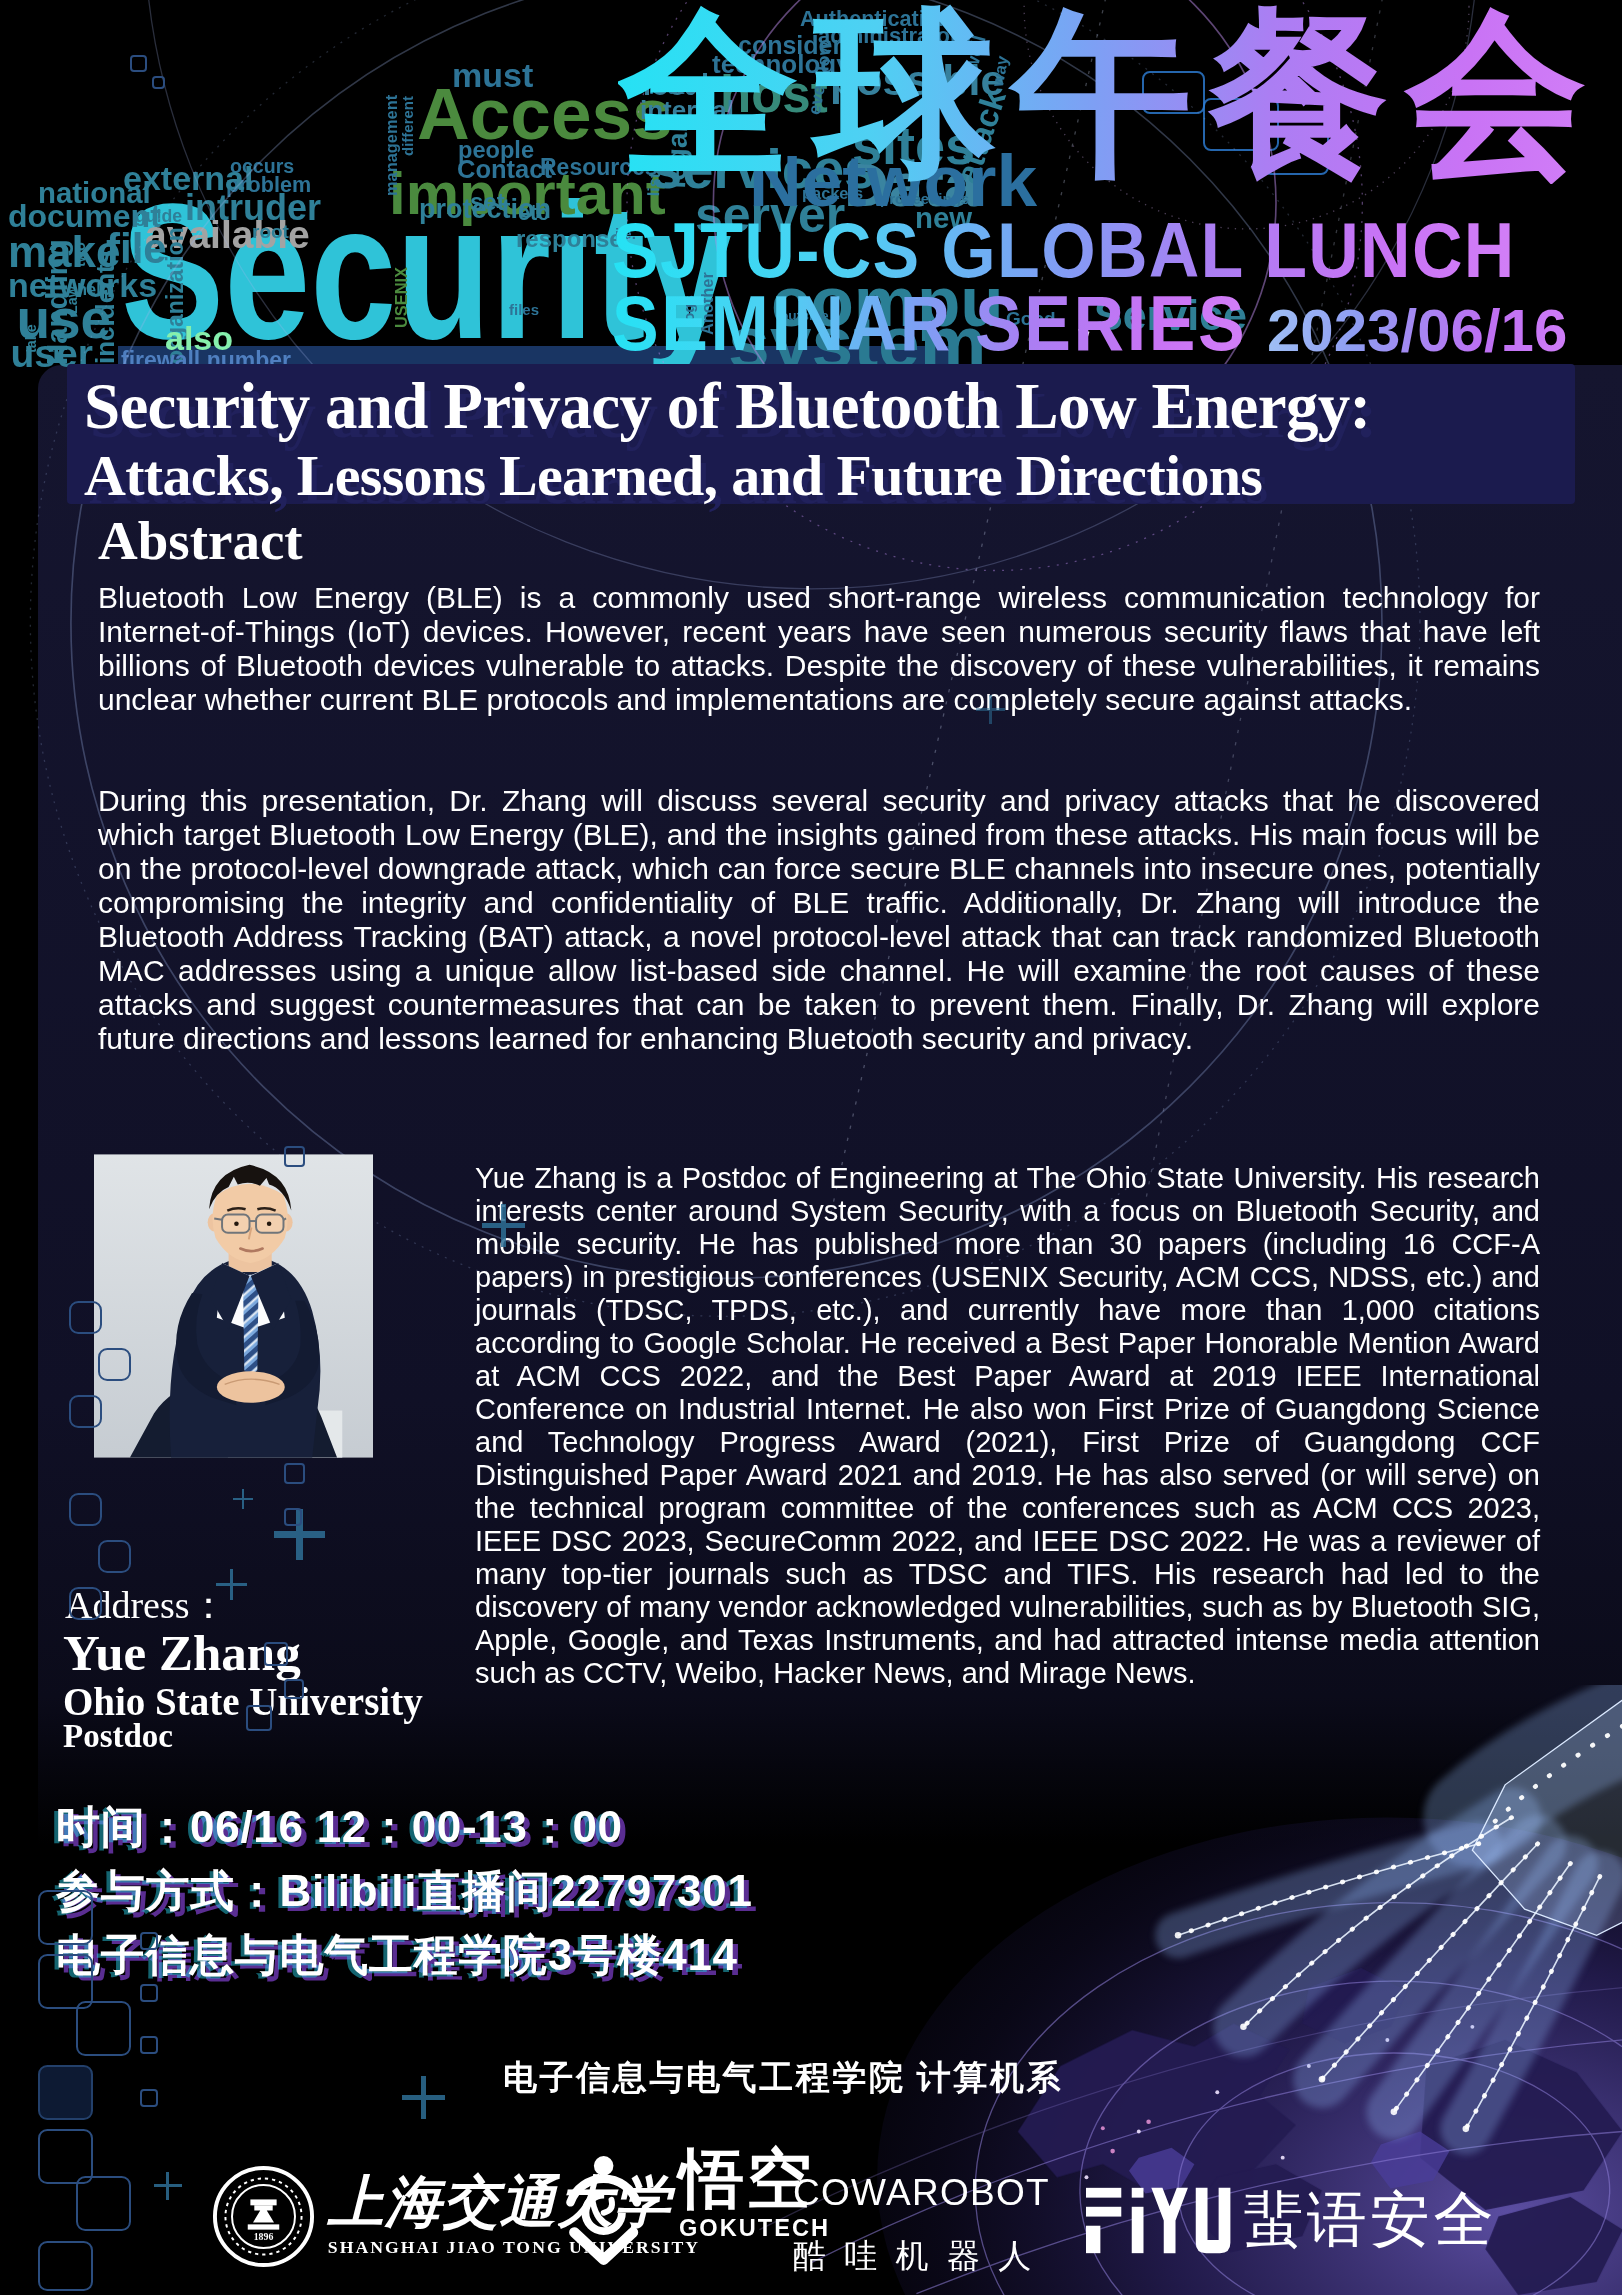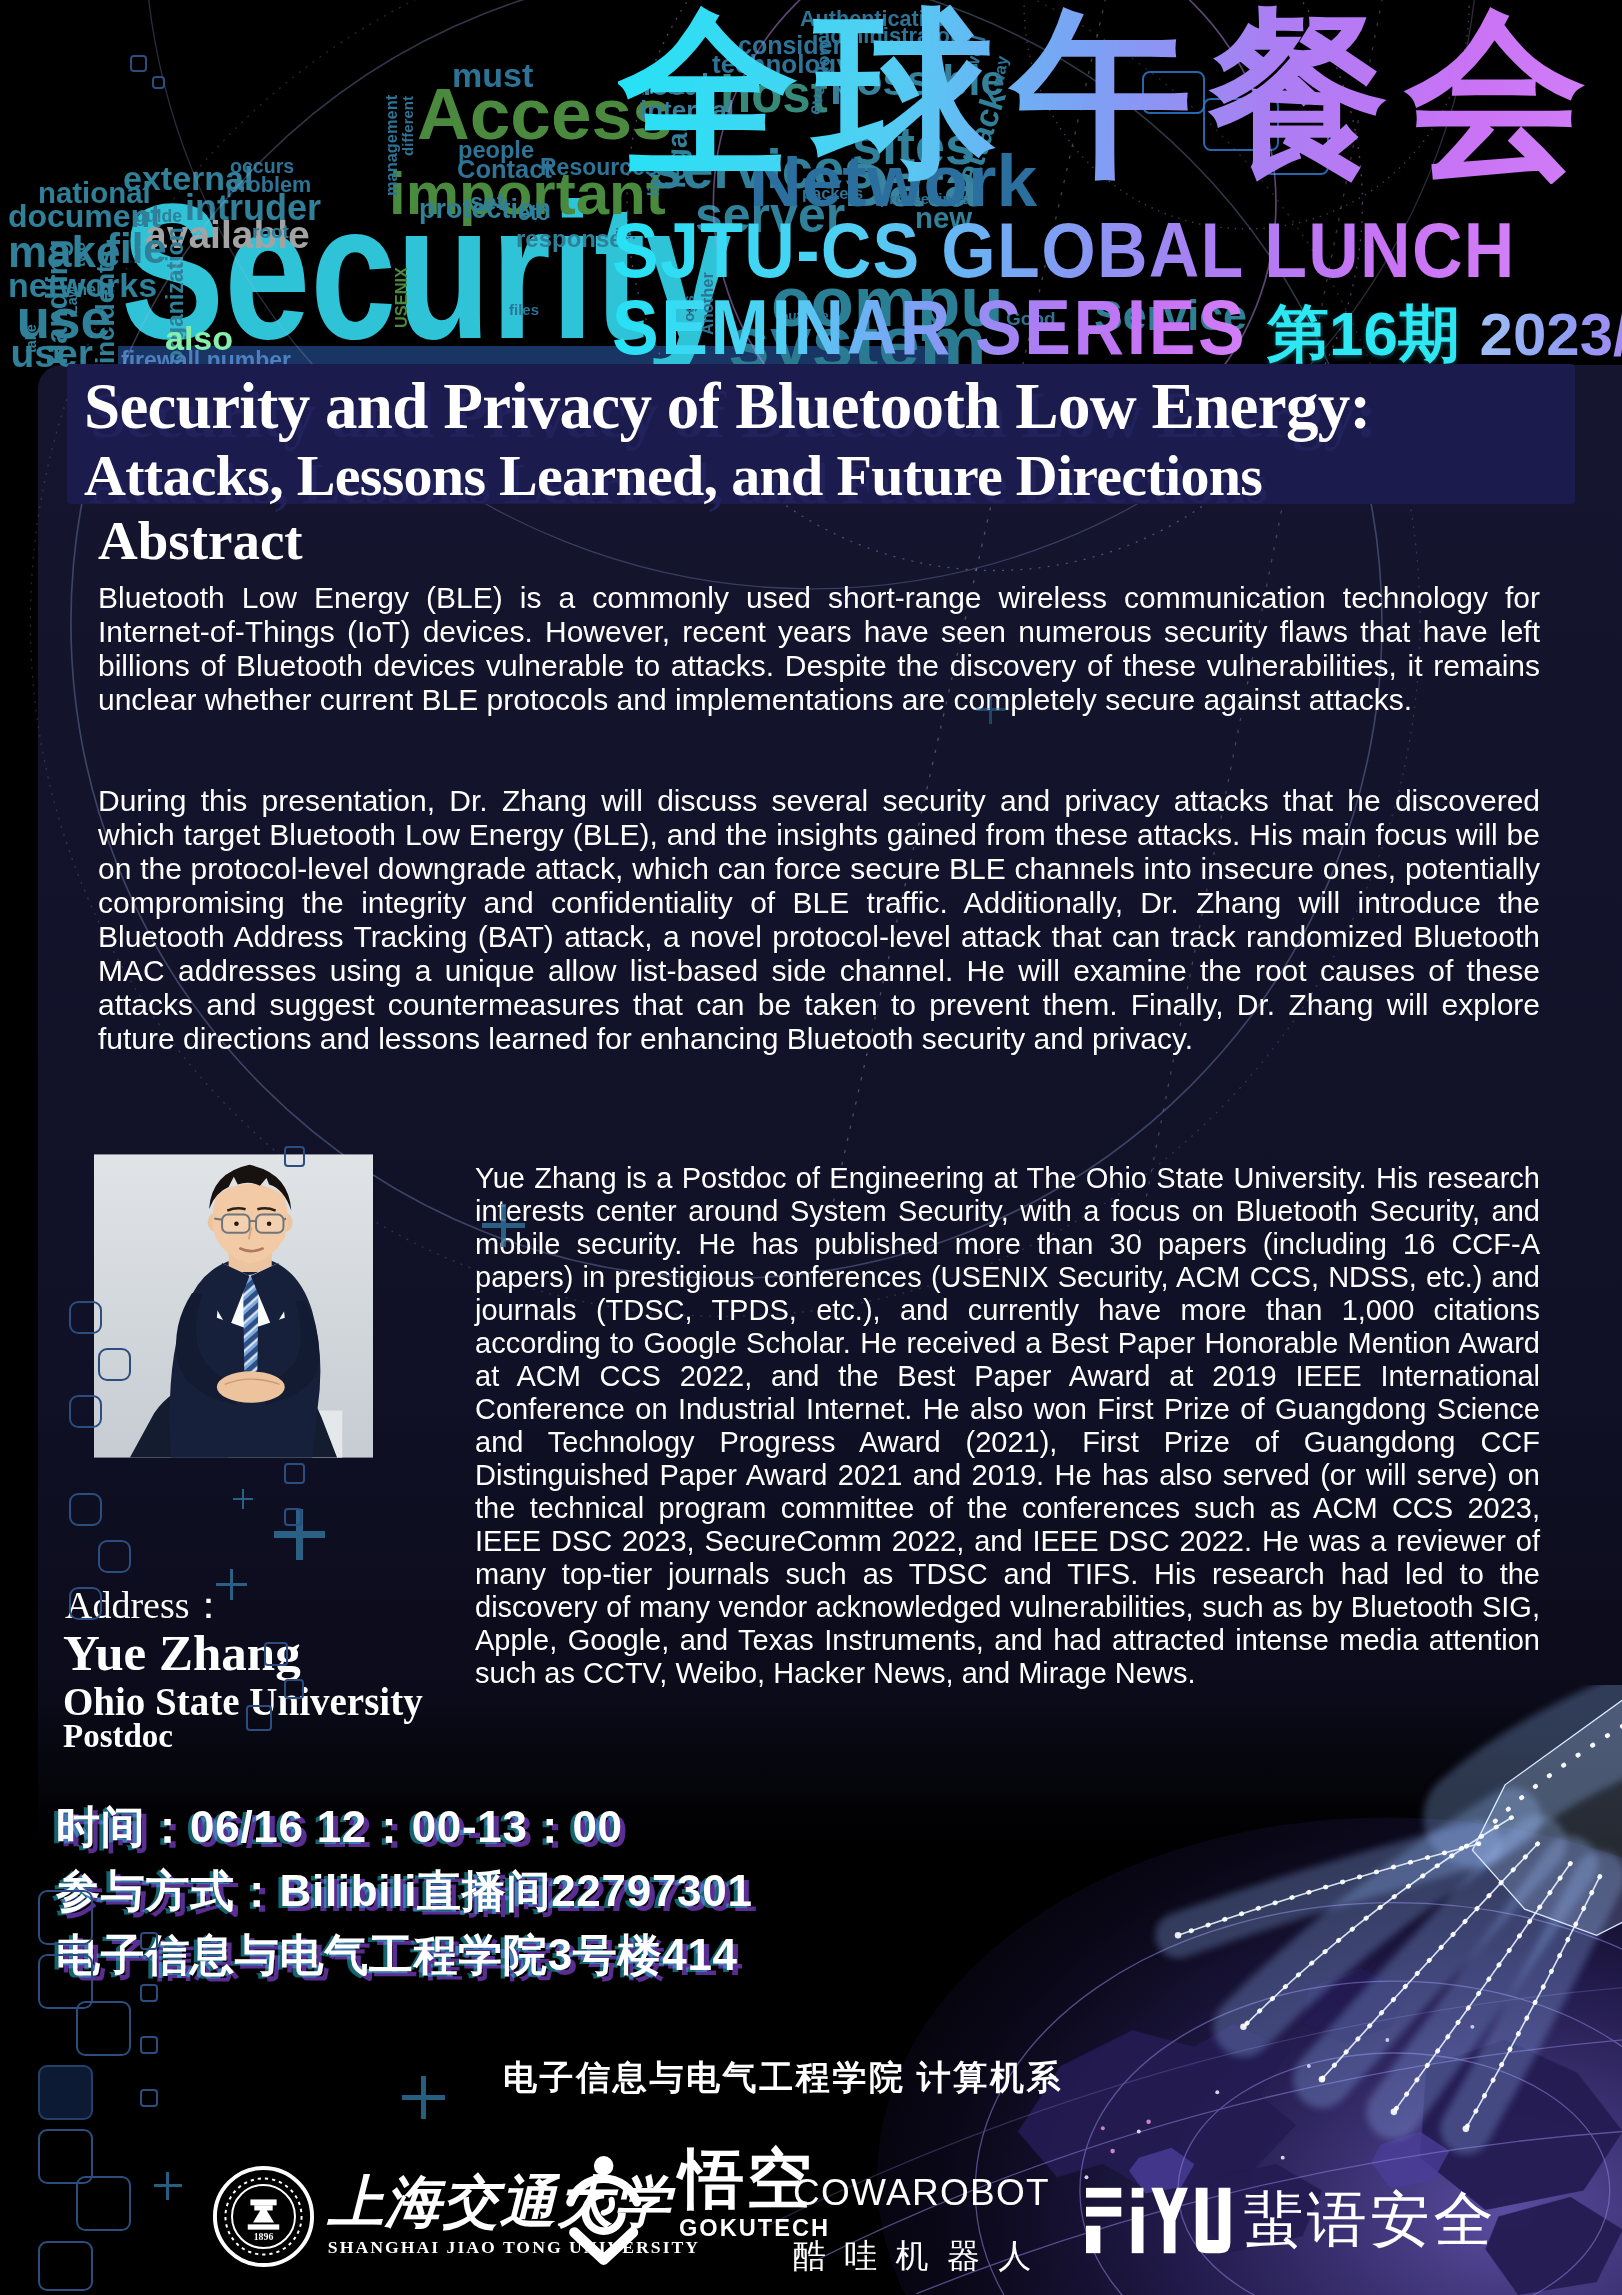--- a/index.html
+++ b/index.html
@@ -171,21 +171,20 @@
     <circle cx="1110" cy="952" r="1002" stroke="#9fb5ea" stroke-width="2.5" fill="none" opacity="0.3"></circle>
     <circle cx="1108" cy="950" r="1062" stroke="#9fb5ea" stroke-width="2" fill="none" stroke-dasharray="3 10" opacity="0.22"></circle>
     <line x1="1698" y1="-40" x2="1268" y2="1862" stroke="#cdd8f4" stroke-width="2" stroke-dasharray="5 14" opacity="0.3"></line>
     <line x1="2120" y1="-40" x2="1738" y2="1900" stroke="#cdd8f4" stroke-width="2" stroke-dasharray="5 14" opacity="0.25"></line>
   </svg>
 
   <h1 class="abs cn-title grad-main">全球午餐会</h1>
   <div class="abs series1 grad-main">SJTU-CS GLOBAL LUNCH</div>
   <div class="abs series2-row">
     <span class="series2 grad-main">SEMINAR SERIES</span>
-    <span class="episode">第16期</span>
     <span class="date grad-date">2023/06/16</span>
   </div>
 
   <div class="abs titlebox"></div>
   <div class="abs talk1 serif">Security and Privacy of Bluetooth Low Energy:</div>
   <div class="abs talk2 serif">Attacks,  Lessons Learned, and Future Directions</div>
 
   <h2 class="abs abs-h serif">Abstract</h2>
   <p class="abs abs-p p1">Bluetooth Low Energy (BLE) is a commonly used short-range wireless communication technology for Internet-of-Things (IoT) devices. However, recent years have seen numerous security flaws that have left billions of Bluetooth devices vulnerable to attacks. Despite the discovery of these vulnerabilities, it remains unclear whether current BLE protocols and implementations are completely secure against attacks.</p>
   <p class="abs abs-p p2">During this presentation, Dr. Zhang will discuss several security and privacy attacks that he discovered which target Bluetooth Low Energy (BLE), and the insights gained from these attacks. His main focus will be on the protocol-level downgrade attack, which can force secure BLE channels into insecure ones, potentially compromising the integrity and confidentiality of BLE traffic. Additionally, Dr. Zhang will introduce the Bluetooth Address Tracking (BAT) attack, a novel protocol-level attack that can track randomized Bluetooth MAC addresses using a unique allow list-based side channel. He will examine the root causes of these attacks and suggest countermeasures that can be taken to prevent them. Finally, Dr. Zhang will explore future directions and lessons learned for enhancing Bluetooth security and privacy.</p>

